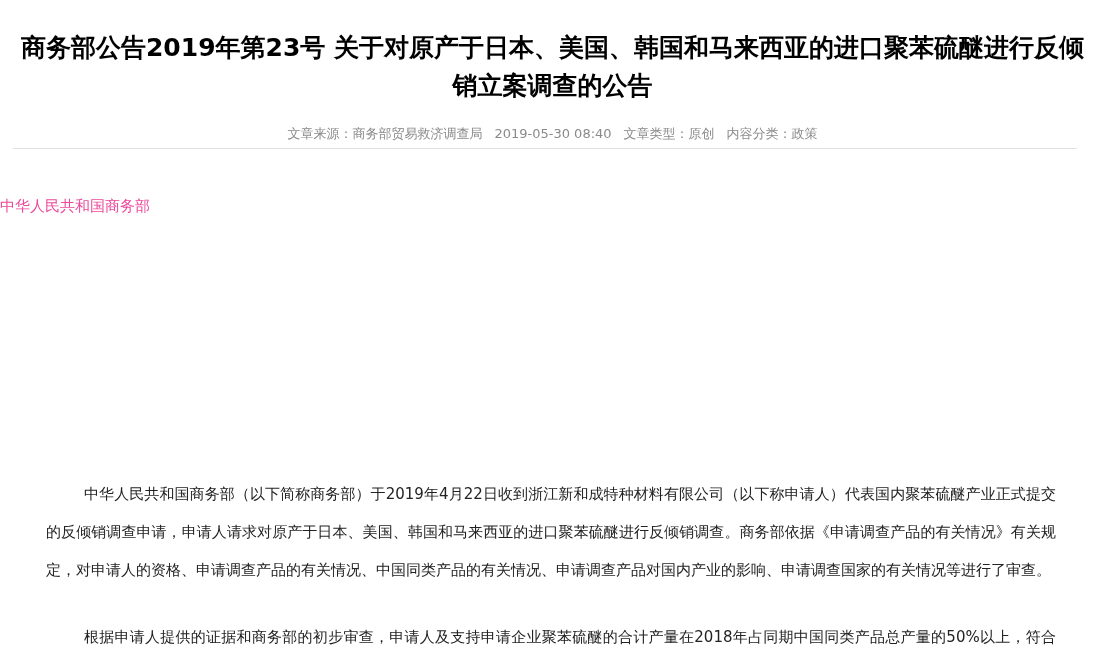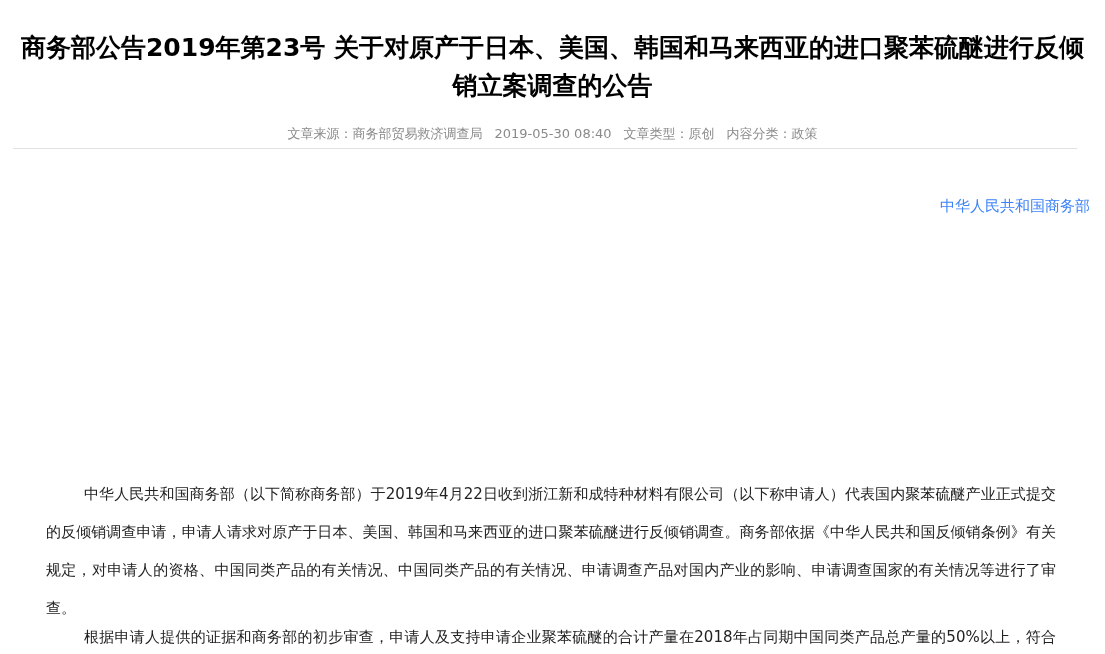--- a/index.html
+++ b/index.html
@@ -50,24 +50,24 @@
     left: 13px;
     top: 148px;
     width: 1064px;
     height: 1px;
     background: #e2e2e2;
   }
   .center-line {
     position: absolute;
     left: 0;
     width: 1090px;
-    text-align: right;
+    text-align: left;
     font-size: 15px;
     line-height: 22px;
-    color: #3b82f6;
+    color: #ec4899;
     white-space: pre;
   }
   .para {
     position: absolute;
     left: 46px;
     width: 1010px;
     font-size: 15px;
     line-height: 38px;
     color: #222222;
     text-indent: 38px;
@@ -82,15 +82,15 @@
   <h1 class="title">商务部公告2019年第23号 关于对原产于日本、美国、韩国和马来西亚的进口聚苯硫醚进行反倾销立案调查的公告</h1>
 
   <div class="meta">
     <span>文章来源：</span><span>商务部贸易救济调查局</span><span class="gap"></span><span>2019-05-30 08:40</span><span class="gap"></span><span>文章类型：</span><span>原创</span><span class="gap"></span><span>内容分类：</span><span>政策</span>
   </div>
 
   <div class="divider"></div>
 
   <div class="center-line" style="top:195px;">中华人民共和国商务部</div>
 
-  <p class="para" style="top:475px;">中华人民共和国商务部（以下简称商务部）于2019年4月22日收到浙江新和成特种材料有限公司（以下称申请人）代表国内聚苯硫醚产业正式提交的反倾销调查申请，申请人请求对原产于日本、美国、韩国和马来西亚的进口聚苯硫醚进行反倾销调查。商务部依据《中华人民共和国反倾销条例》有关规定，对申请人的资格、中国同类产品的有关情况、中国同类产品的有关情况、申请调查产品对国内产业的影响、申请调查国家的有关情况等进行了审查。</p>
+  <p class="para" style="top:475px;">中华人民共和国商务部（以下简称商务部）于2019年4月22日收到浙江新和成特种材料有限公司（以下称申请人）代表国内聚苯硫醚产业正式提交的反倾销调查申请，申请人请求对原产于日本、美国、韩国和马来西亚的进口聚苯硫醚进行反倾销调查。商务部依据《申请调查产品的有关情况》有关规定，对申请人的资格、申请调查产品的有关情况、中国同类产品的有关情况、申请调查产品对国内产业的影响、申请调查国家的有关情况等进行了审查。</p>
   <p class="para" style="top:618px;">根据申请人提供的证据和商务部的初步审查，申请人及支持申请企业聚苯硫醚的合计产量在2018年占同期中国同类产品总产量的50%以上，符合《中华</p>
 </div>
 
 </body></html>

